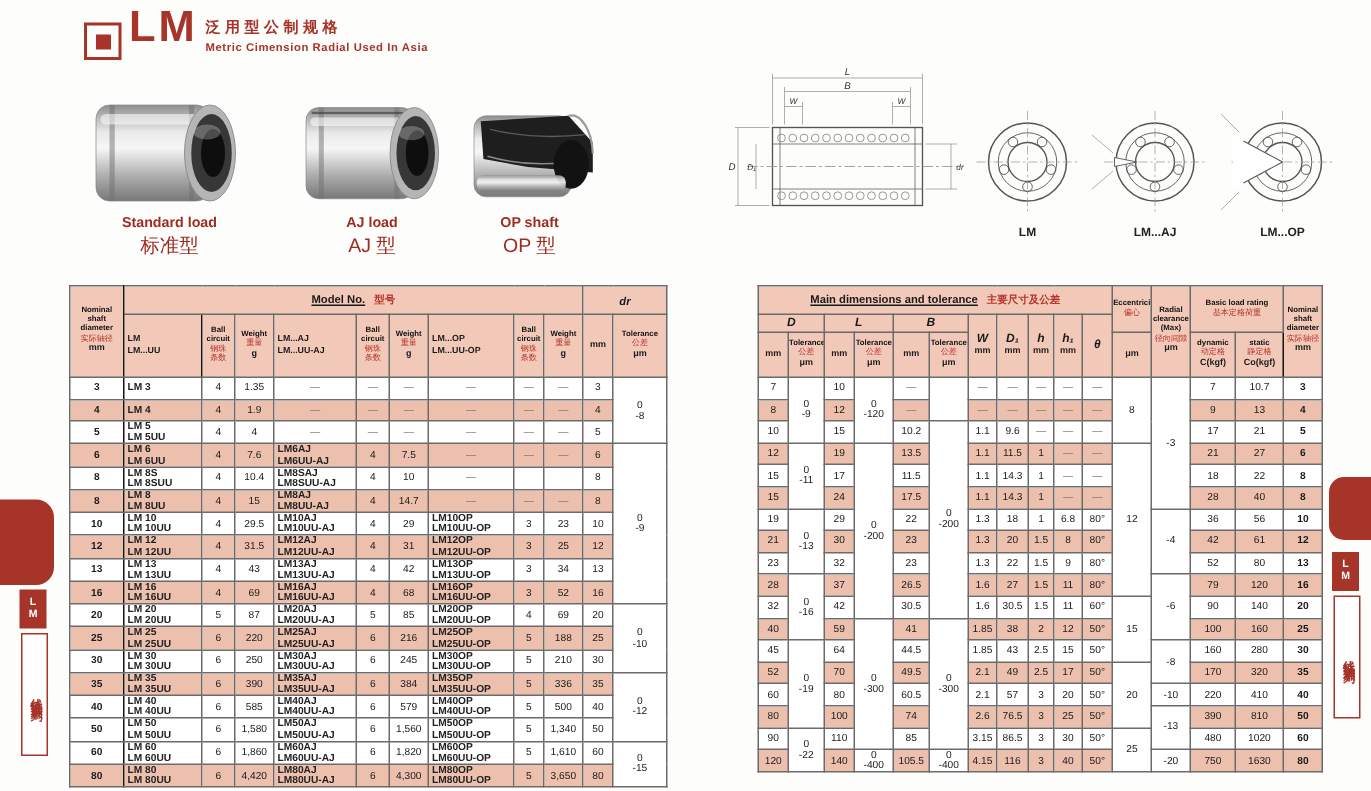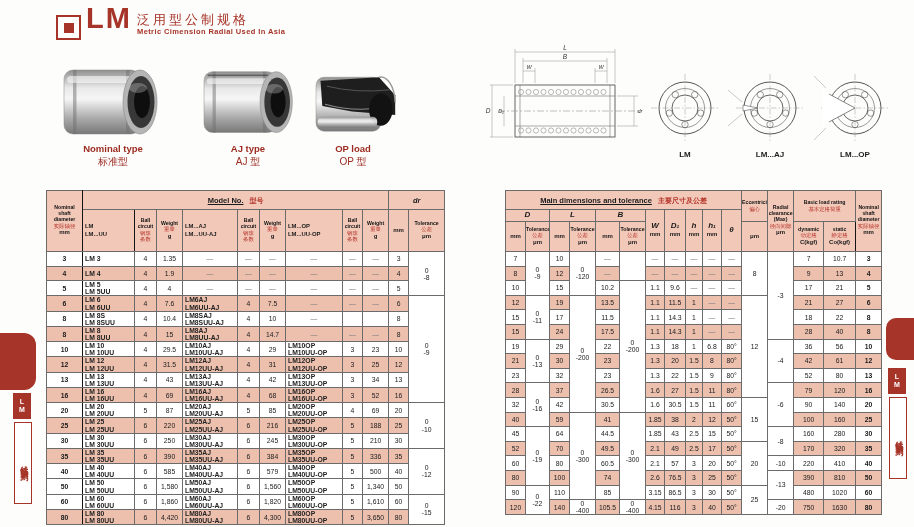--- a/index.html
+++ b/index.html
@@ -2,26 +2,26 @@
 <html><head>
 <meta charset="utf-8">
 <style>
   html,body{margin:0;padding:0;}
   body{width:914px;height:527px;position:relative;background:#fdfdfc;font-family:"Liberation Sans",sans-serif;overflow:hidden;color:#1a1a1a;}
   .abs{position:absolute;}
   
   #logo-box{left:56px;top:15px;width:21px;height:21px;border:2.5px solid #a63428;display:flex;align-items:center;justify-content:center;}
   #logo-box .inner{width:10px;height:10px;background:#a63428;}
   #logo-lm{left:86px;top:2px;font-size:29px;font-weight:bold;color:#a63428;letter-spacing:2px;}
-  #title-cn{left:137px;top:11px;font-size:13px;font-weight:normal;color:#a63428;letter-spacing:3px;}
+  #title-cn{left:137px;top:11px;font-size:10px;font-weight:bold;color:#a63428;letter-spacing:3px;}
   #title-en{left:137px;top:27px;font-size:7.5px;font-weight:bold;color:#a63428;letter-spacing:.4px;}
   
   .caption{width:120px;text-align:center;color:#9c2b20;}
   .caption .en{font-size:9.5px;font-weight:bold;}
-  .caption .cn{font-size:10px;margin-top:1px;}
+  .caption .cn{font-size:13px;margin-top:1px;}
   
   .redblock{background:#a63428;}
   #blk-left{left:0;top:333px;width:36px;height:57px;border-radius:0 12px 12px 0;}
   #blk-right{left:886px;top:318px;width:28px;height:42px;border-radius:10px 0 0 10px;}
   .lmtab{width:18px;height:26px;background:#a63428;color:#fff;font-size:7px;font-weight:bold;
          writing-mode:vertical-rl;text-orientation:upright;display:flex;align-items:center;justify-content:center;letter-spacing:1px;}
   .seriesbox{width:16px;height:80px;border:1px solid #a63428;color:#a63428;font-size:8px;font-weight:bold;
          writing-mode:vertical-rl;text-orientation:upright;display:flex;align-items:center;justify-content:center;letter-spacing:1.5px;background:#fff;}
   #tab-left{left:13px;top:393px;} #box-left{left:14px;top:422px;}
   #tab-right{left:888px;top:368px;} #box-right{left:889px;top:397px;}
@@ -102,29 +102,29 @@
     <path d="M5 12 L70 8 L88 28 L88 50 L40 46 L7 40 Z" fill="#1e1e1e"></path>
     <path d="M12 18 Q 45 26 82 22" stroke="#5a5a5a" stroke-width="1" fill="none"></path>
     <path d="M10 38 Q 45 48 84 40" stroke="#8a8a8a" stroke-width="1.2" fill="none"></path>
     <ellipse cx="72" cy="44" rx="13" ry="18" fill="#121212"></ellipse>
     <path d="M70 8 A 16 30 0 0 1 88 36" stroke="#9a9a9a" stroke-width="1.6" fill="none"></path>
     <rect x="2" y="52" width="66" height="12" rx="5" fill="url(#met)" opacity="0.9"></rect>
   </g>
 </svg>
 
 <div class="abs caption" style="left:53px;top:143px">
-  <div class="en">Nominal type</div>
+  <div class="en">Standard load</div>
   <div class="cn">标准型</div>
 </div>
 <div class="abs caption" style="left:188px;top:143px">
-  <div class="en">AJ type</div>
+  <div class="en">AJ load</div>
   <div class="cn">AJ 型</div>
 </div>
 <div class="abs caption" style="left:293px;top:143px">
-  <div class="en">OP load</div>
+  <div class="en">OP shaft</div>
   <div class="cn">OP 型</div>
 </div>
 
 <svg class="abs" style="left:470px;top:40px" width="440" height="125" viewBox="0 0 440 125">
   <g stroke="#555" stroke-width="0.9" fill="none">
     <rect x="45" y="45" width="100" height="52"></rect>
     <line x1="45" y1="56" x2="145" y2="56" stroke-width="0.5"></line>
     <line x1="45" y1="86" x2="145" y2="86" stroke-width="0.5"></line>
     <line x1="50" y1="45" x2="50" y2="97" stroke-width="0.5"></line>
     <line x1="140" y1="45" x2="140" y2="97" stroke-width="0.5"></line>

